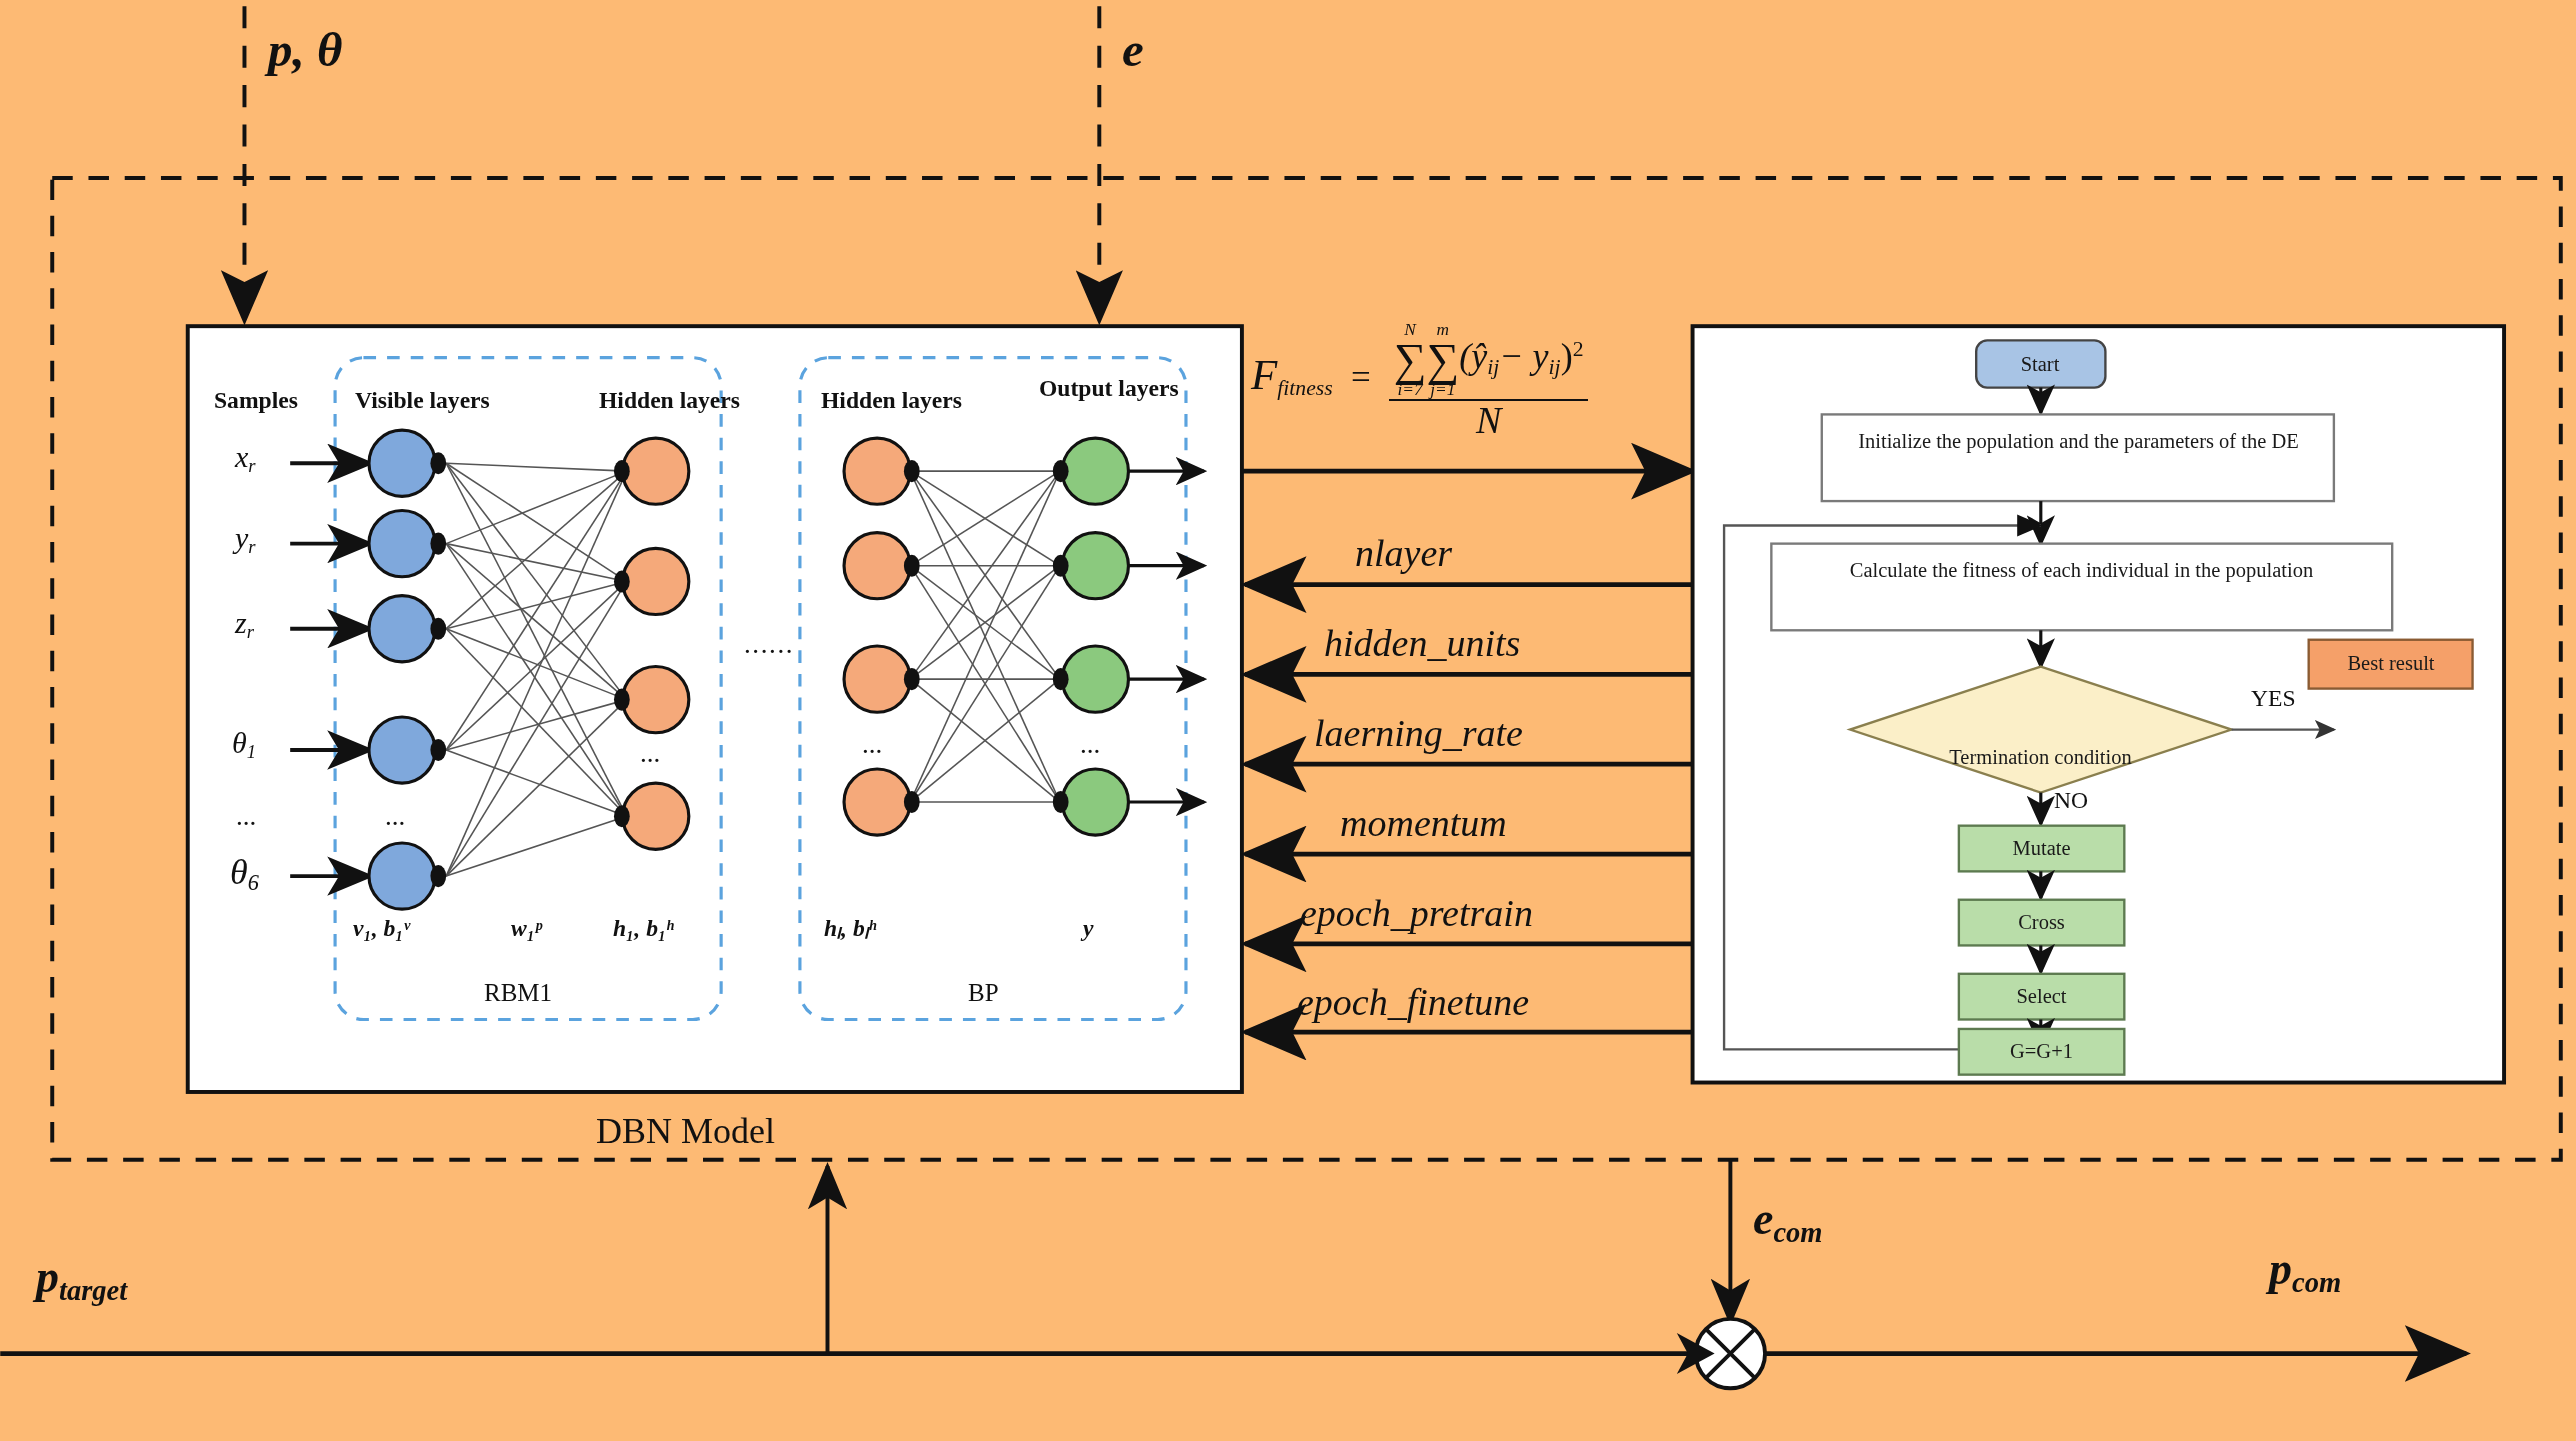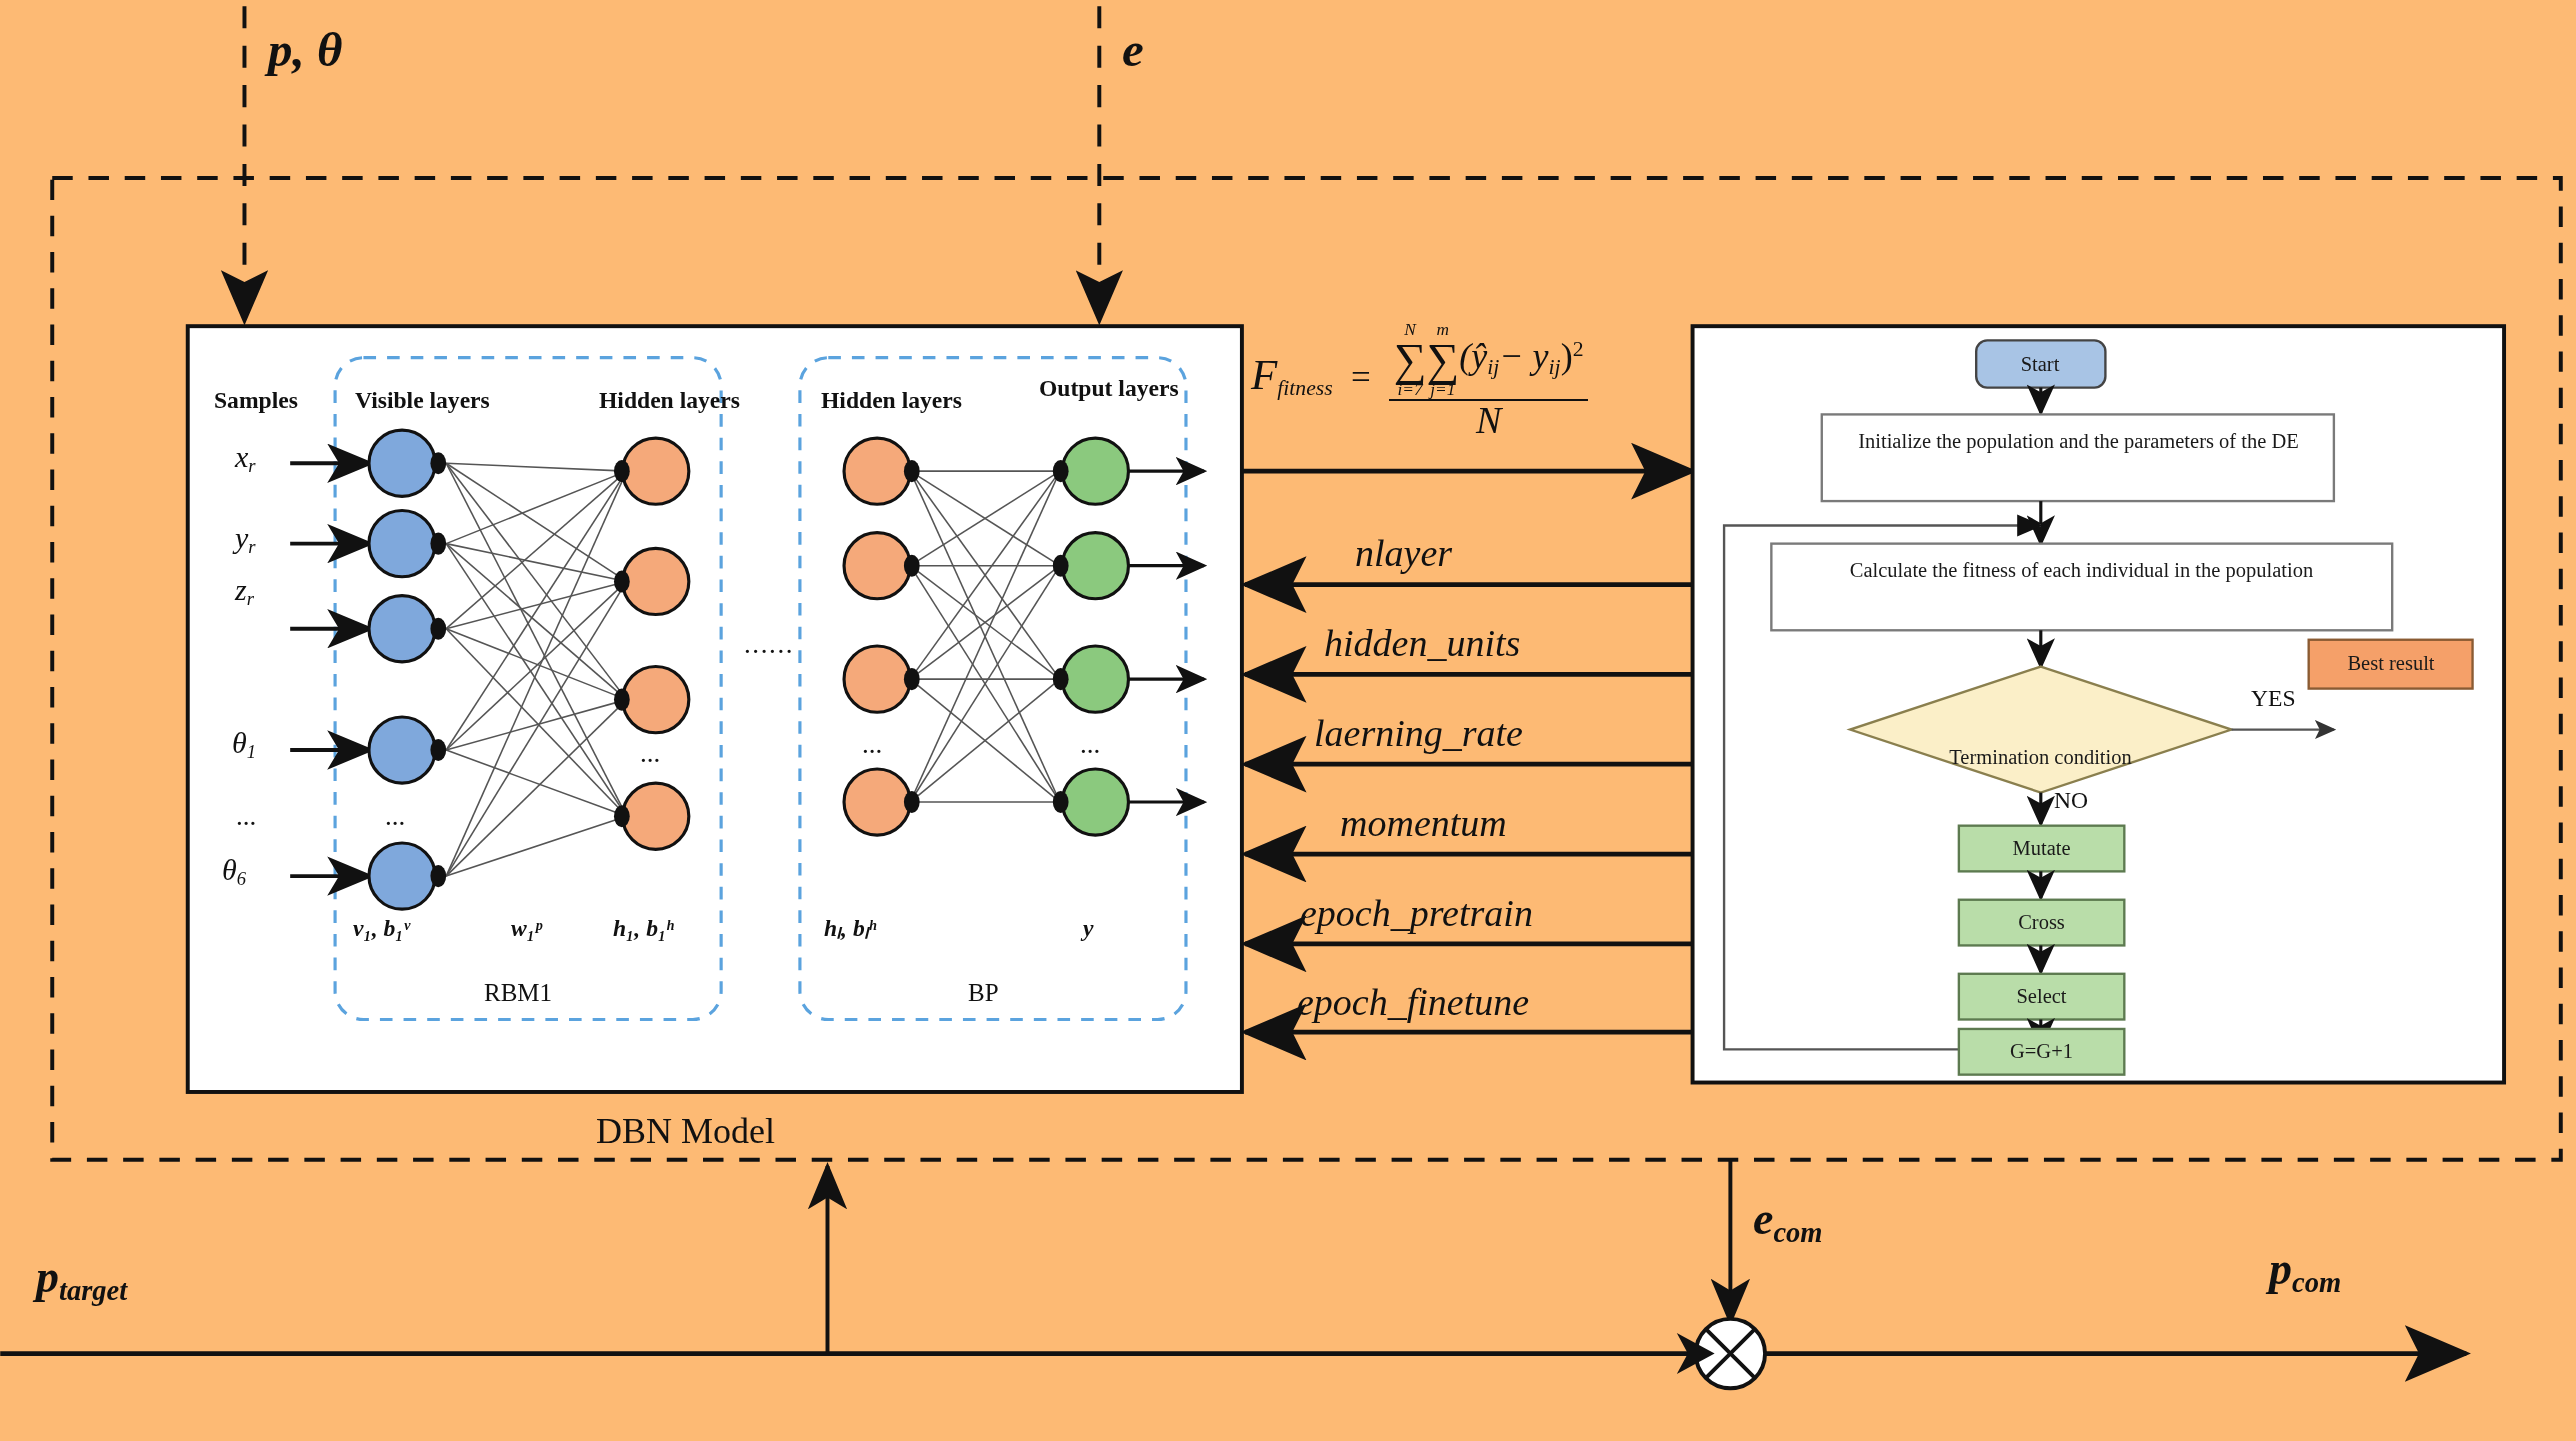--- a/index.html
+++ b/index.html
@@ -263,28 +263,28 @@
   <div class="lbl layer-head" style="left:599px; top:388px;">Hidden layers</div>
   <div class="lbl layer-head" style="left:821px; top:388px;">Hidden layers</div>
   <div class="lbl layer-head" style="left:1039px; top:376px;">Output layers</div>
 
   <div class="lbl serif-it" style="left:235px; top:441px; font-size:30px;">
     <span>x</span><span class="sub-small">r</span>
   </div>
   <div class="lbl serif-it" style="left:235px; top:522px; font-size:30px;">
     <span>y</span><span class="sub-small">r</span>
   </div>
-  <div class="lbl serif-it" style="left:235px; top:574px; font-size:30px;">
+  <div class="lbl serif-it" style="left:235px; top:607px; font-size:30px;">
     <span>z</span><span class="sub-small">r</span>
   </div>
   <div class="lbl serif-it" style="left:232px; top:727px; font-size:30px;">
     <span>θ</span><span class="sub-small">1</span>
   </div>
   <div class="lbl" style="left:236px; top:802px; font-size:27px;">...</div>
-  <div class="lbl serif-it" style="left:222px; top:854px; font-size:30px;">
+  <div class="lbl serif-it" style="left:230px; top:854px; font-size:36px;">
     <span>θ</span><span class="sub-small">6</span>
   </div>
 
   <div class="lbl" style="left:385px; top:802px; font-size:27px;">...</div>
   <div class="lbl" style="left:640px; top:739px; font-size:27px;">...</div>
   <div class="lbl" style="left:862px; top:730px; font-size:27px;">...</div>
   <div class="lbl" style="left:1080px; top:730px; font-size:27px;">...</div>
   <div class="lbl" style="left:744px; top:630px; font-size:27px; letter-spacing:1.6px;">......</div>
 
   <div class="lbl node-sub" style="left:353px; top:916px;">v₁, b₁ᵛ</div>

